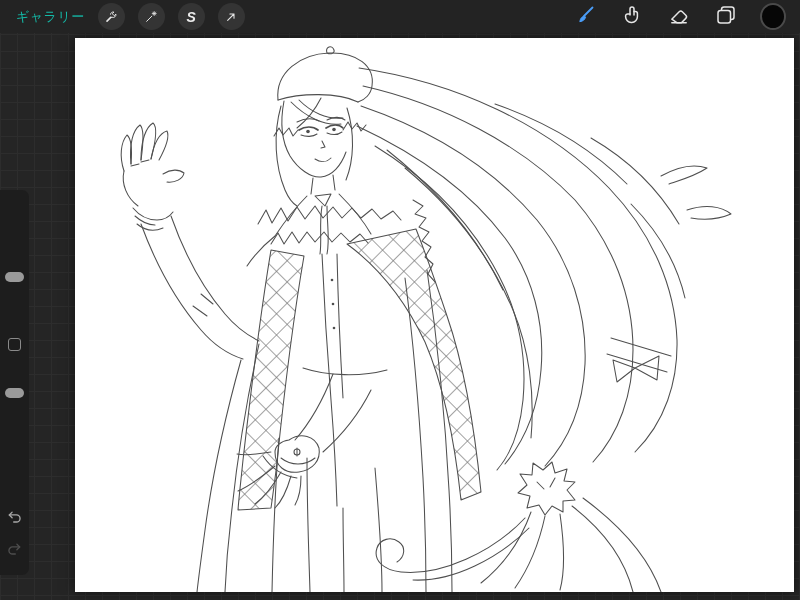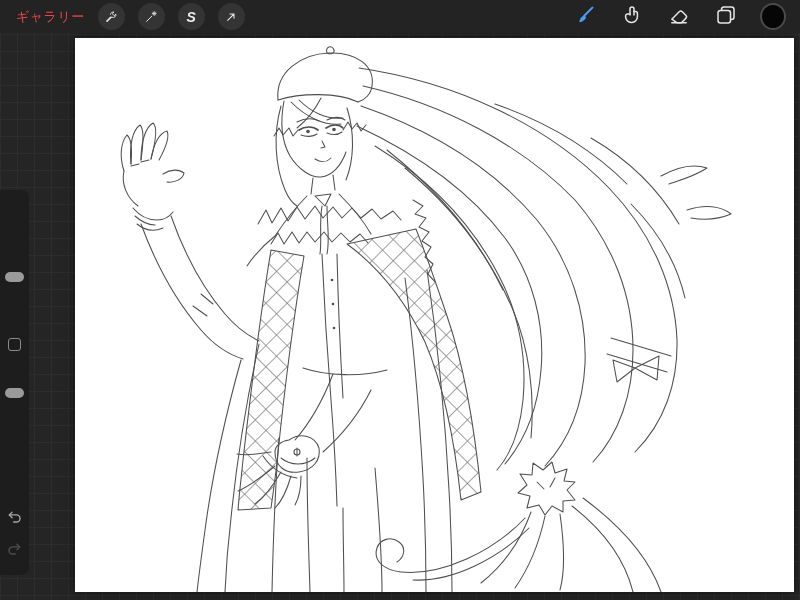--- a/index.html
+++ b/index.html
@@ -8,21 +8,21 @@
     background-color:#252525;
     background-image:linear-gradient(#2d2d2d 1px,transparent 1px),
                      linear-gradient(90deg,#2d2d2d 1px,transparent 1px);
     background-size:17px 17px;}
   
   .topbar{position:absolute;top:0;left:0;right:0;height:33px;background:#232323;
     display:flex;justify-content:space-between;align-items:center;z-index:6;}
   .tb-left{display:flex;align-items:center;gap:13px;padding-left:16px;}
   .tb-right{display:flex;align-items:center;gap:21px;padding-right:14px;}
   button{background:none;border:none;padding:0;margin:0;cursor:pointer;}
-  .gallery{color:#ef4444;font-size:13px;letter-spacing:.5px;white-space:nowrap;}
+  .gallery{color:#14b8a6;font-size:13px;letter-spacing:.5px;white-space:nowrap;}
   .tool-circle{width:27px;height:27px;border-radius:50%;background:#343434;
     display:flex;align-items:center;justify-content:center;}
   .tool-circle svg{display:block;}
   .sel-glyph{color:#ececec;font-size:14px;font-weight:bold;font-style:italic;line-height:1;}
   .tool{width:26px;height:26px;display:flex;align-items:center;justify-content:center;}
   .swatch{width:23px;height:23px;border-radius:50%;background:#060606;border:2px solid #4a4a4a;display:block;}
   
   .canvas{position:absolute;left:75px;top:38px;width:719px;height:554px;background:#ffffff;
     box-shadow:0 0 12px rgba(0,0,0,.5);z-index:2;}
   .canvas svg{display:block;width:100%;height:100%;}

